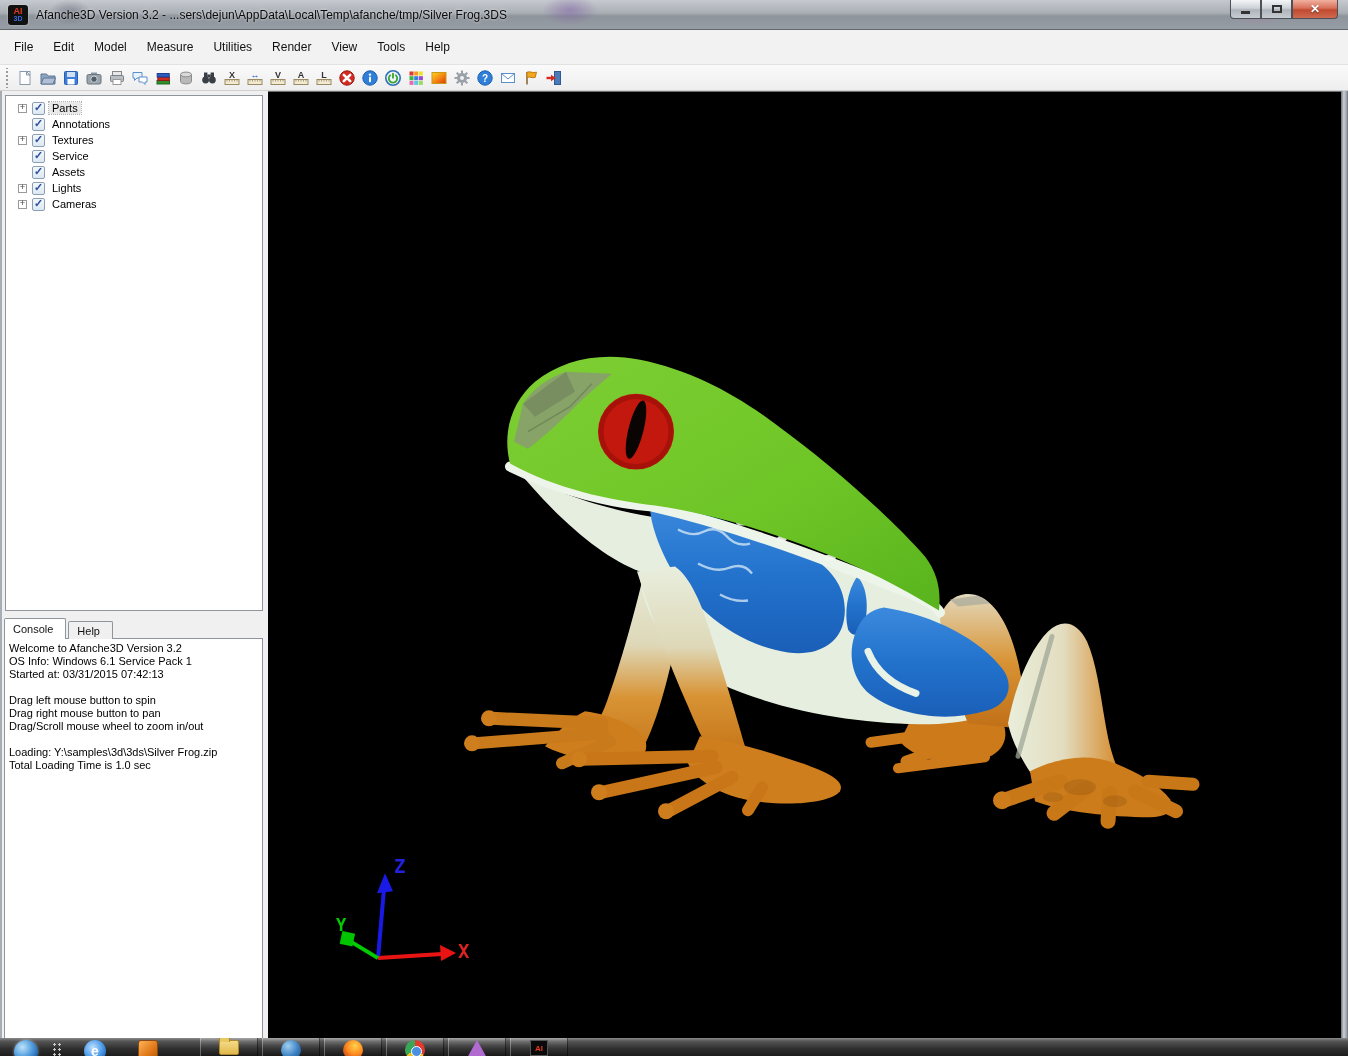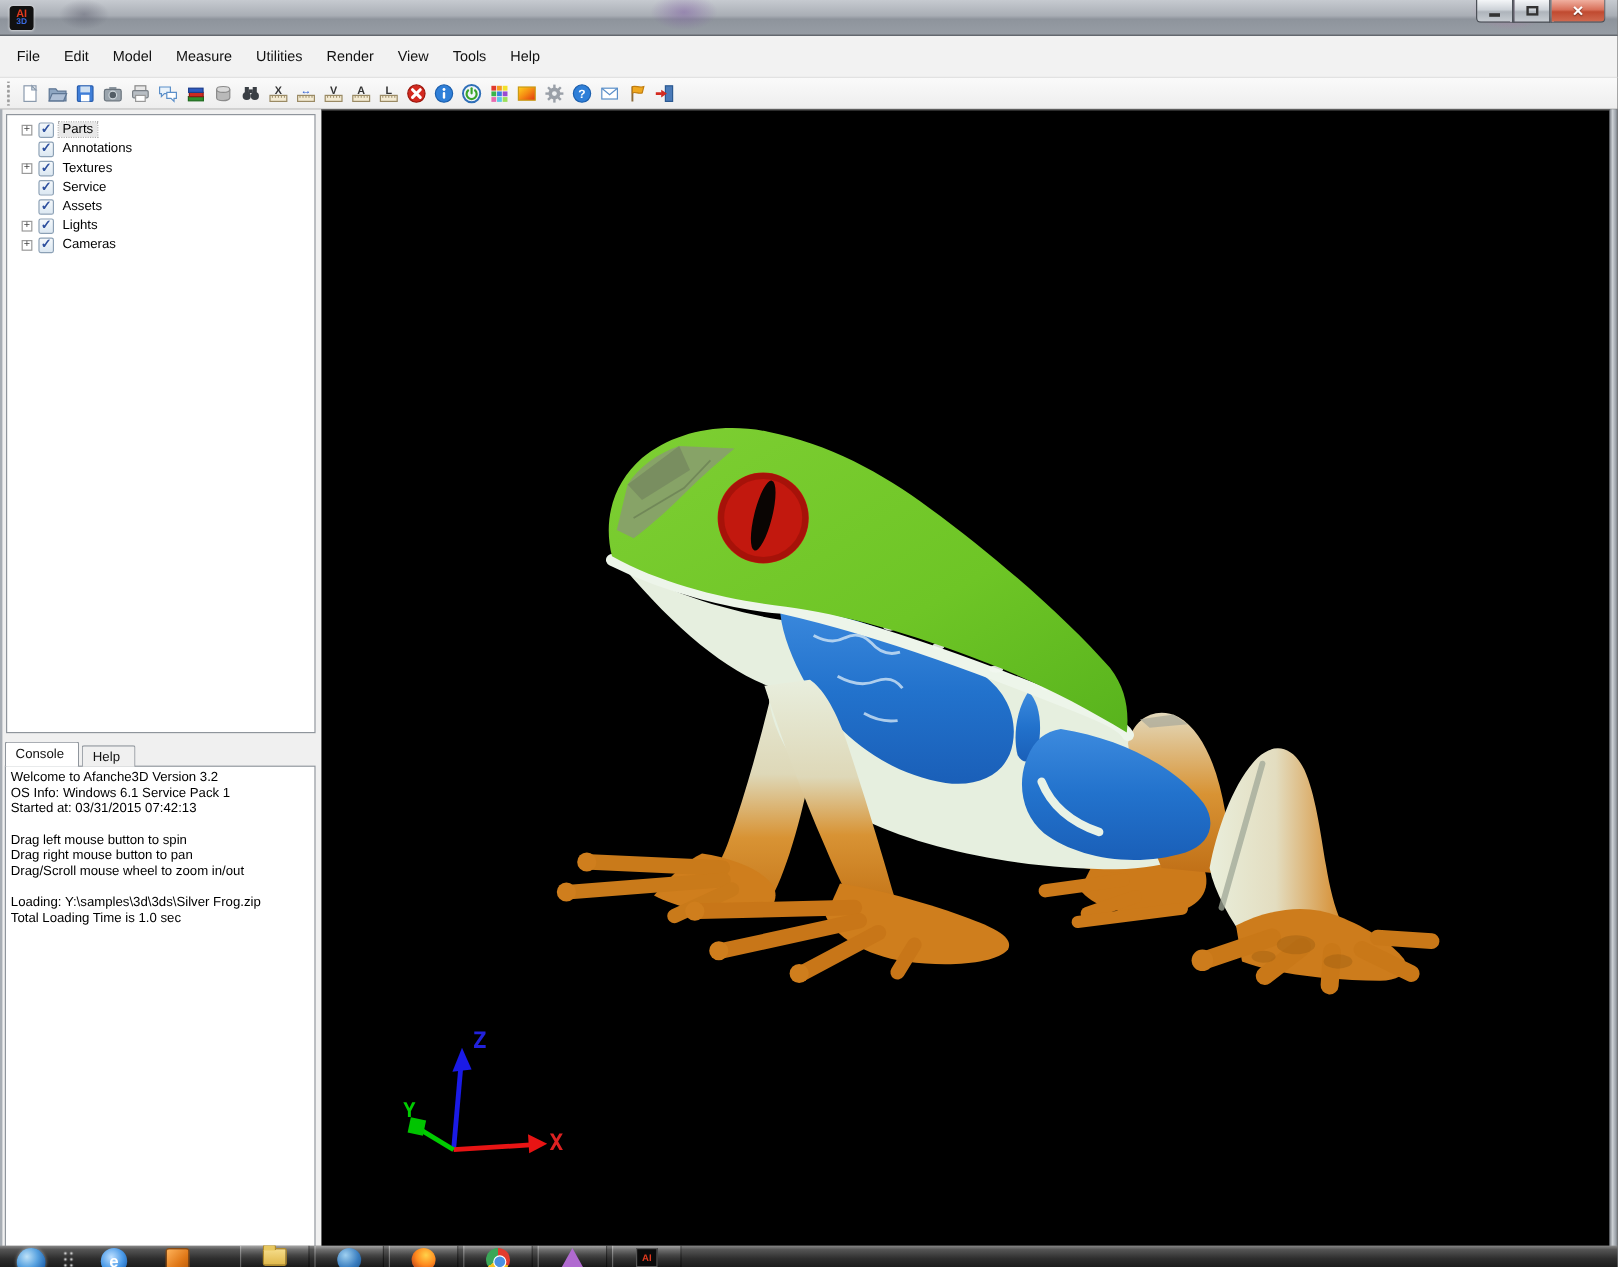--- a/index.html
+++ b/index.html
@@ -1,17 +1,17 @@
 <!DOCTYPE html>
 <html><head>
 <meta charset="utf-8">
 <style>
   * { margin:0; padding:0; box-sizing:border-box; }
   html,body { width:1348px; height:1056px; overflow:hidden; font-family:"Liberation Sans", sans-serif; }
-  .window { position:relative; width:1348px; height:1056px; background:#404040; }
+  .window { position:relative; width:1348px; height:1056px; background:#1d4ed8; }
 
   
   .titlebar { position:relative; height:30px;
     background:
       radial-gradient(40px 22px at 570px 10px, rgba(120,80,160,.45), rgba(120,80,160,0) 70%),
       radial-gradient(46px 24px at 1258px 8px, rgba(190,110,170,.5), rgba(190,110,170,0) 70%),
       radial-gradient(30px 18px at 70px 12px, rgba(60,60,80,.35), rgba(60,60,80,0) 70%),
       linear-gradient(#c6cad0 0%, #a9aeb5 45%, #8e949c 55%, #979da5 100%);
     border-bottom:1px solid #63686f; display:flex; align-items:center; }
   .app-logo { width:20px; height:20px; margin:0 8px 0 8px; background:#111; border-radius:3px;
@@ -100,20 +100,21 @@
 </head>
 <body>
 
 <div class="window">
 
   <div class="titlebar">
     <div class="app-logo">
       <span class="lt">AI</span>
       <span class="lb">3D</span>
     </div>
+    <span class="title-text">Afanche3D Version 3.2 - ...sers\dejun\AppData\Local\Temp\afanche/tmp/Silver Frog.3DS</span>
     <div class="win-controls">
       <div class="wc min">
           <span class="glyph-min"></span>
         </div>
       <div class="wc max">
           <span class="glyph-max"></span>
         </div>
       <div class="wc cls">
           <span class="glyph-cls">✕</span>
         </div>

